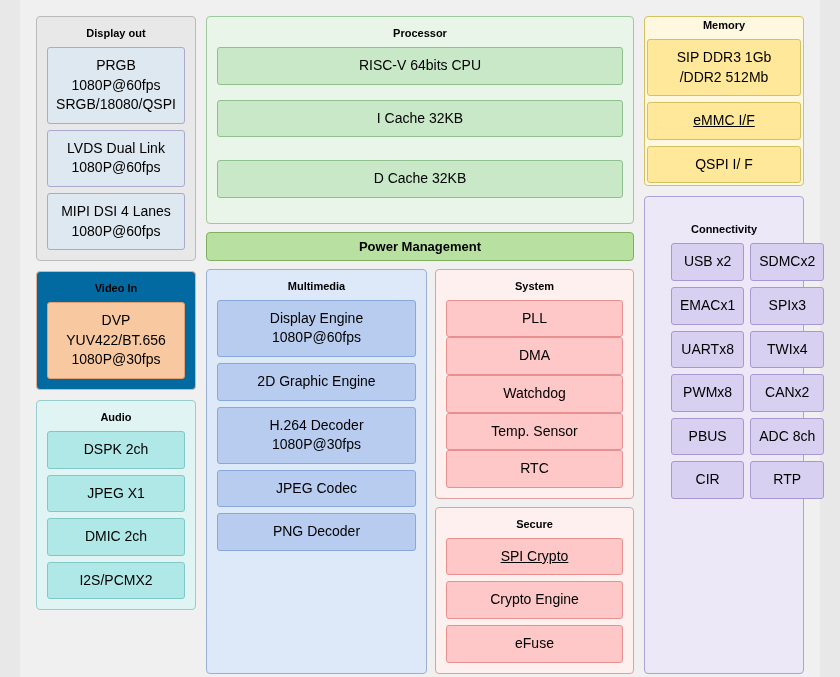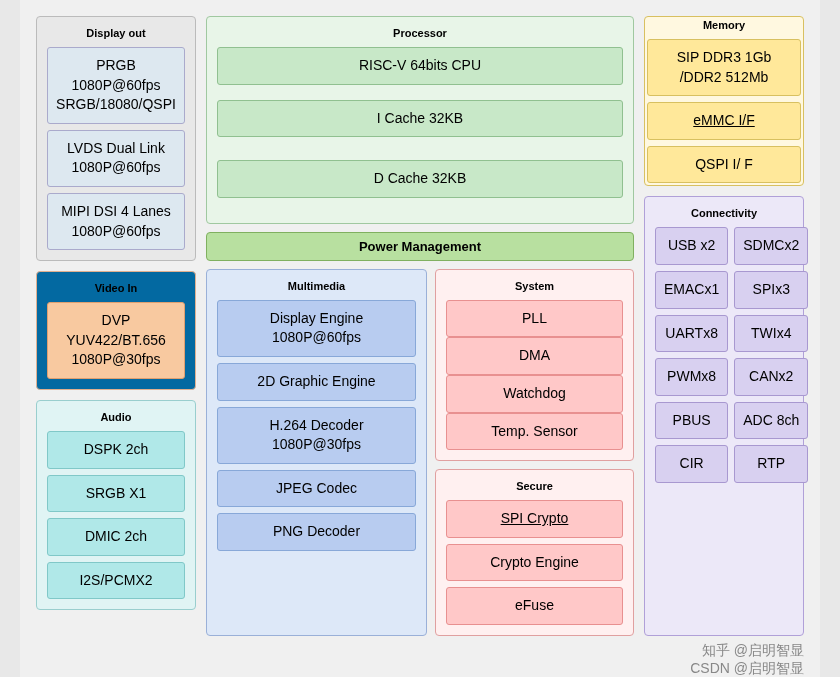--- a/index.html
+++ b/index.html
@@ -165,21 +165,21 @@
     .memory-section .box {
       background: #ffe89a;
       border: 1px solid #d8c060;
       margin-bottom: 6px;
     }
     
     .connectivity-section {
       background: #ece8f8;
       border: 1px solid #b0a0d8;
       border-radius: 4px;
-      padding: 10px;
+      padding: 26px;
       margin-top: 10px;
     }
     .connectivity-grid {
       display: grid;
       grid-template-columns: 1fr 1fr;
       gap: 6px;
     }
     .connectivity-section .box {
       background: #d8d0f0;
       border: 1px solid #a898d0;
@@ -214,21 +214,21 @@
       </div>
 
       <div class="video-in-section">
         <div class="section-title">Video In</div>
         <div class="box no-margin-bottom">DVP YUV422/BT.656<br>1080P@30fps</div>
       </div>
 
       <div class="audio-section">
         <div class="section-title">Audio</div>
         <div class="box">DSPK 2ch</div>
-        <div class="box">SRGB X1</div>
+        <div class="box">JPEG X1</div>
         <div class="box">DMIC 2ch</div>
         <div class="box no-margin-bottom">I2S/PCMX2</div>
       </div>
     </div>
 
     <div>
 
       <div class="processor-section">
         <div class="section-title">Processor</div>
         <div class="box">RISC-V 64bits CPU</div>
@@ -252,20 +252,21 @@
         </div>
 
         <div class="system-secure-col">
 
           <div class="system-section">
             <div class="section-title">System</div>
             <div class="box">PLL</div>
             <div class="box">DMA</div>
             <div class="box">Watchdog</div>
             <div class="box">Temp. Sensor</div>
+            <div class="box no-margin-bottom">RTC</div>
           </div>
 
           <div class="secure-section">
             <div class="section-title">Secure</div>
             <div class="box"><span class="underline">SPI Crypto</span></div>
             <div class="box">Crypto Engine</div>
             <div class="box no-margin-bottom">eFuse</div>
           </div>
         </div>
       </div>

